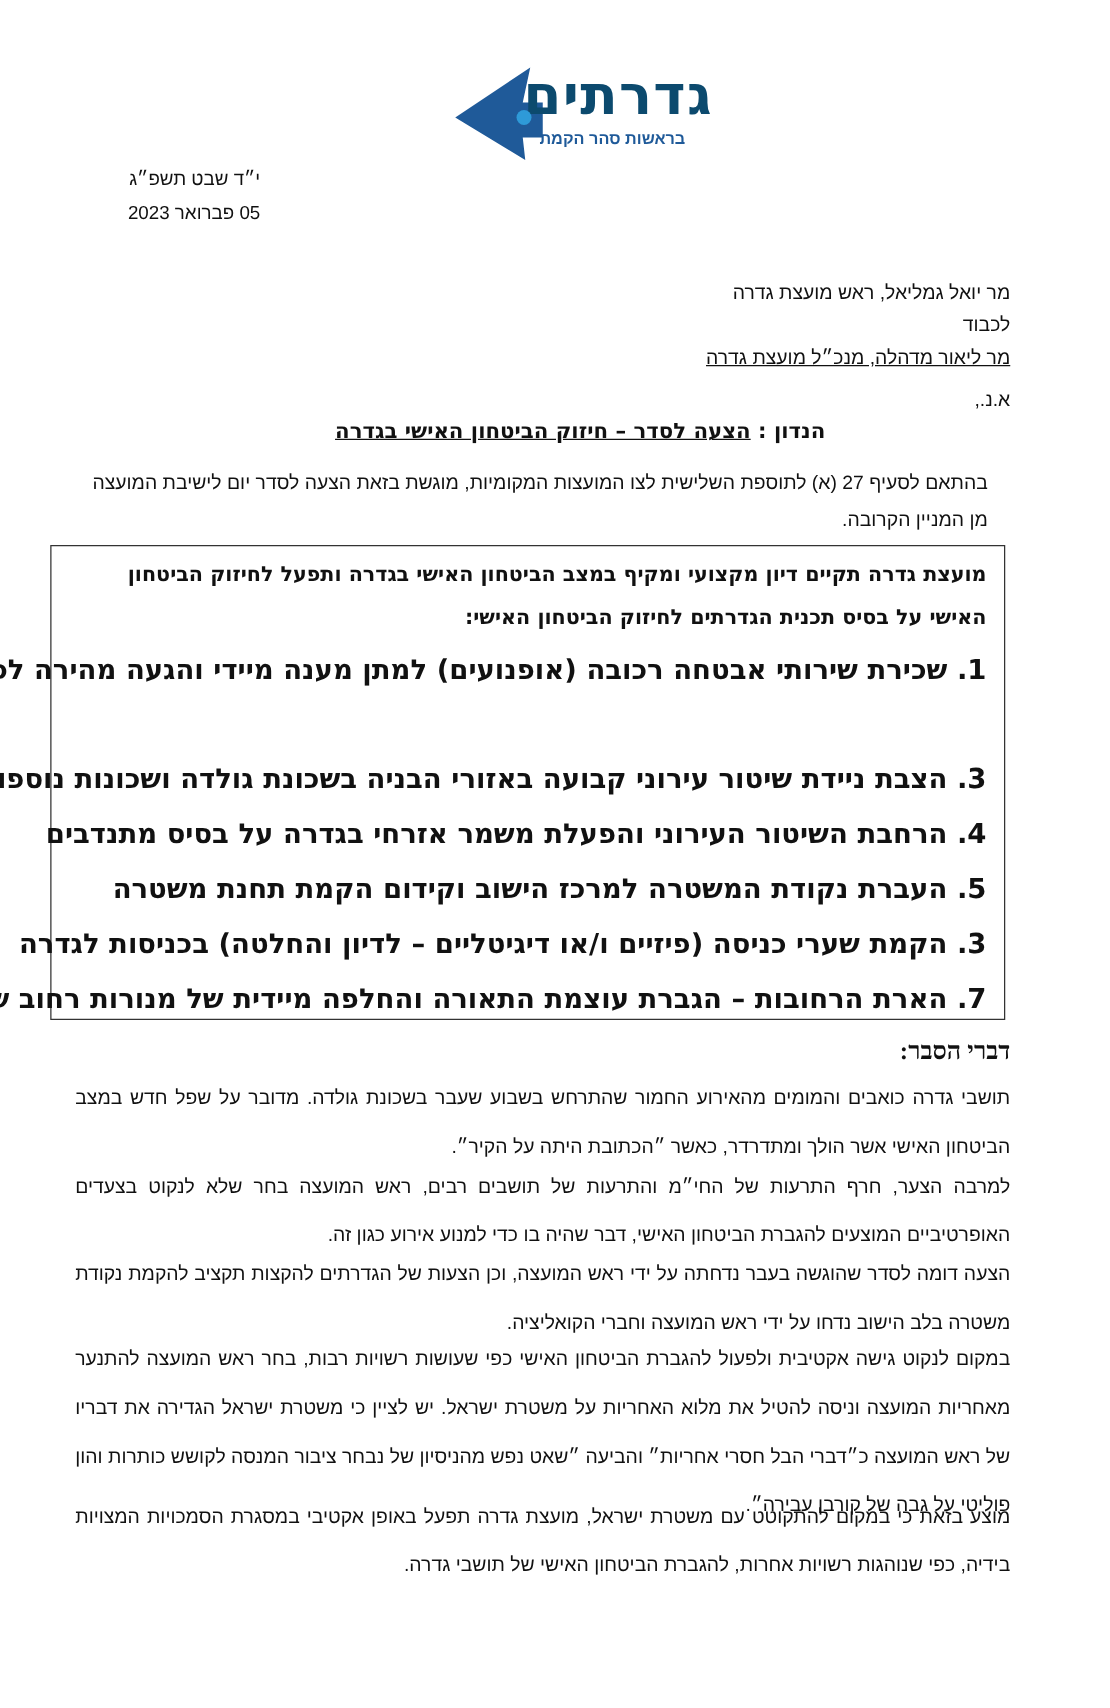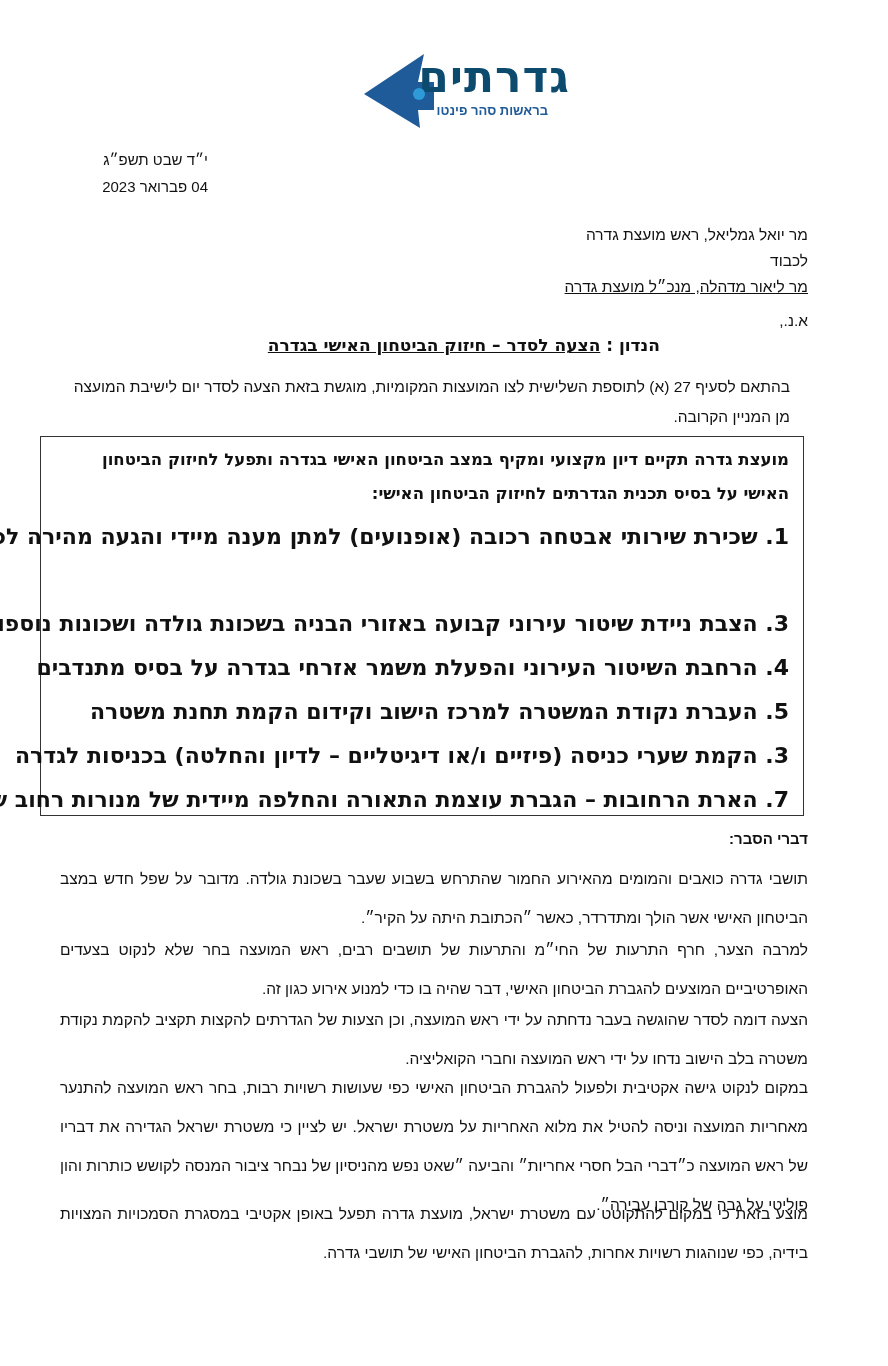--- a/index.html
+++ b/index.html
@@ -19,21 +19,21 @@
       position: absolute; left: 424px; top: 52px; width: 146px;
       font-size: 44px; font-weight: bold; color: #0c4a6e; text-align: right;
       font-family: "DejaVu Sans", sans-serif; line-height: 50px; letter-spacing: 1px;
       direction: rtl; white-space: nowrap;
     }
     .logo-dot {
       position: absolute; left: 413px; top: 88px; width: 12px; height: 12px;
       background: #2e9ad8; border-radius: 50%;
     }
     .date-block {
-      position: absolute; left: 90px; top: 146px; width: 118px;
+      position: absolute; left: 90px; top: 130px; width: 118px;
       font-size: 15px; line-height: 27px; text-align: right;
       font-family: "Liberation Sans", sans-serif;
     }
     .recipients {
       position: absolute; right: 80px; top: 222px; width: 300px;
       font-size: 15.5px; line-height: 26px; text-align: right;
       font-family: "Liberation Sans", sans-serif;
     }
     .recipients .u { text-decoration: underline; }
     .recipients .an { margin-top: 8px; }
@@ -56,44 +56,44 @@
     .box-lead {
       position: absolute; right: 14px; top: 6px; left: 10px;
       font-size: 16.5px; line-height: 34px; text-align: right;
     }
     .box-item {
       position: absolute; right: 14px; left: 6px;
       font-size: 22px; line-height: 22px; text-align: right; white-space: nowrap;
     }
     .explain-title {
       position: absolute; right: 80px; top: 830px;
-      font-size: 15px; font-weight: bold; font-family: Liberation Sans, sans-serif;
+      font-size: 20px; font-weight: bold; font-family: Liberation Serif, serif;
     }
     .para {
       position: absolute; left: 60px; right: 80px;
       font-size: 15.5px; line-height: 39px; text-align: justify;
       text-align-last: right;
       font-family: "Liberation Sans", sans-serif;
     }
   </style>
 </head>
 <body>
 
 <div class="logo">
   <svg width="200" height="80" viewBox="0 0 200 80">
     <polygon points="2,44 62,4 56,32 72,32 72,60 56,60 58,78" fill="#1f5a99"></polygon>
   </svg>
 </div>
 <div class="logo-name">גדרתים</div>
 <div class="logo-dot"></div>
-<div class="logo-sub">בראשות סהר פינטו</div>
+<div class="logo-sub">בראשות סהר הקמת</div>
 
 <div class="date-block">
   <div>י״ד שבט תשפ״ג</div>
-  <div>04 פברואר 2023</div>
+  <div>05 פברואר 2023</div>
 </div>
 
 <div class="recipients">
   <div>מר יואל גמליאל, ראש מועצת גדרה</div>
   <div>לכבוד</div>
   <div class="u">מר ליאור מדהלה, מנכ״ל מועצת גדרה</div>
   <div class="an">א.נ.,</div>
 </div>
 
 <div class="subject">

